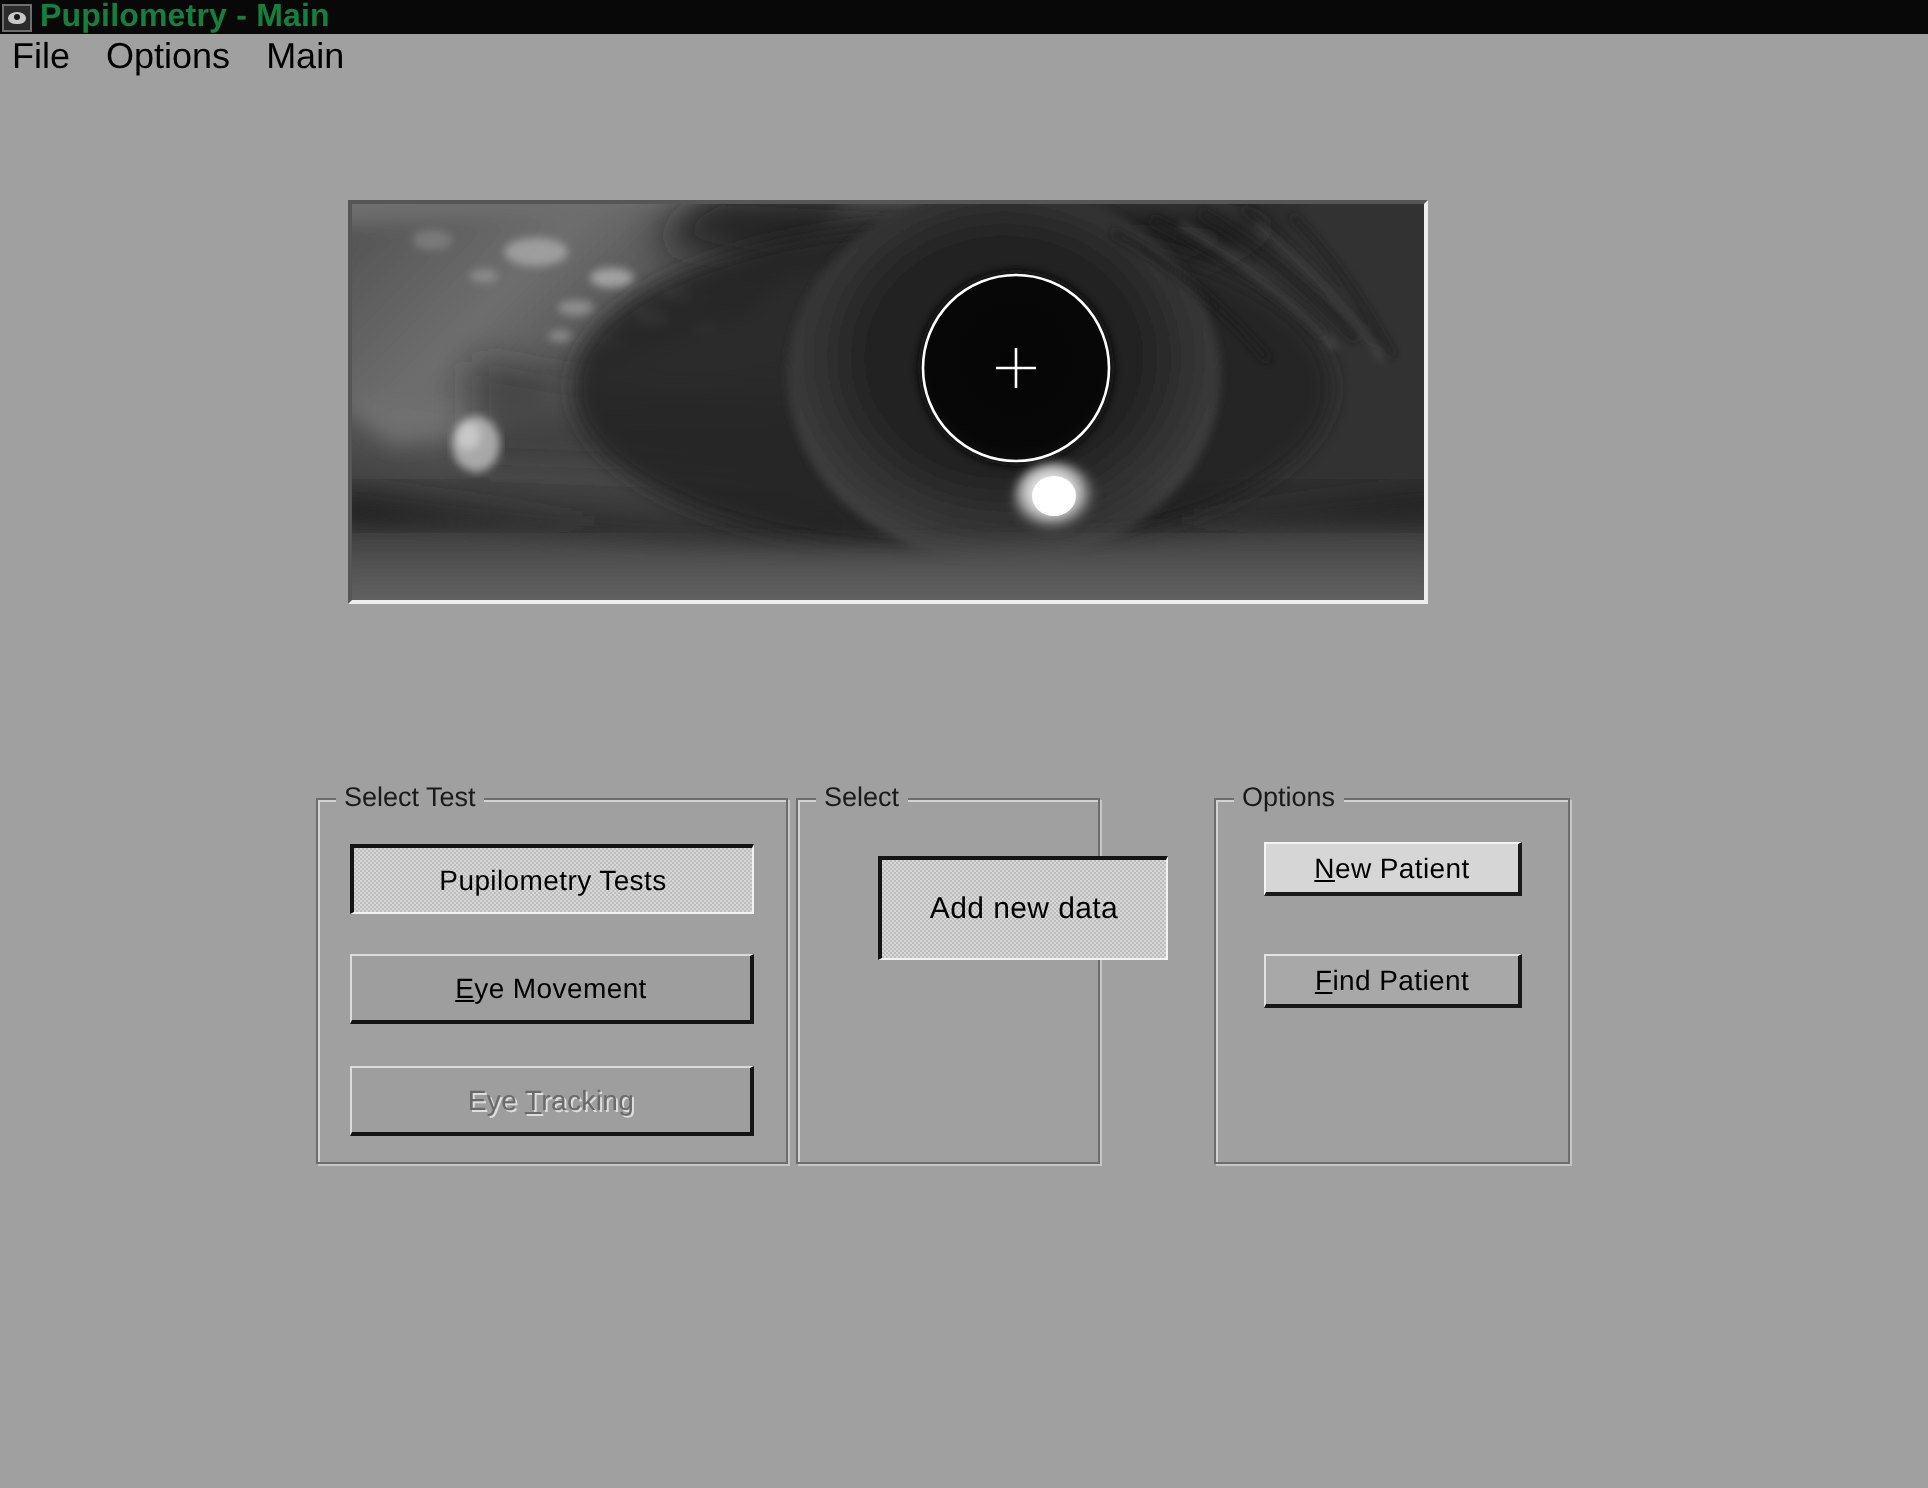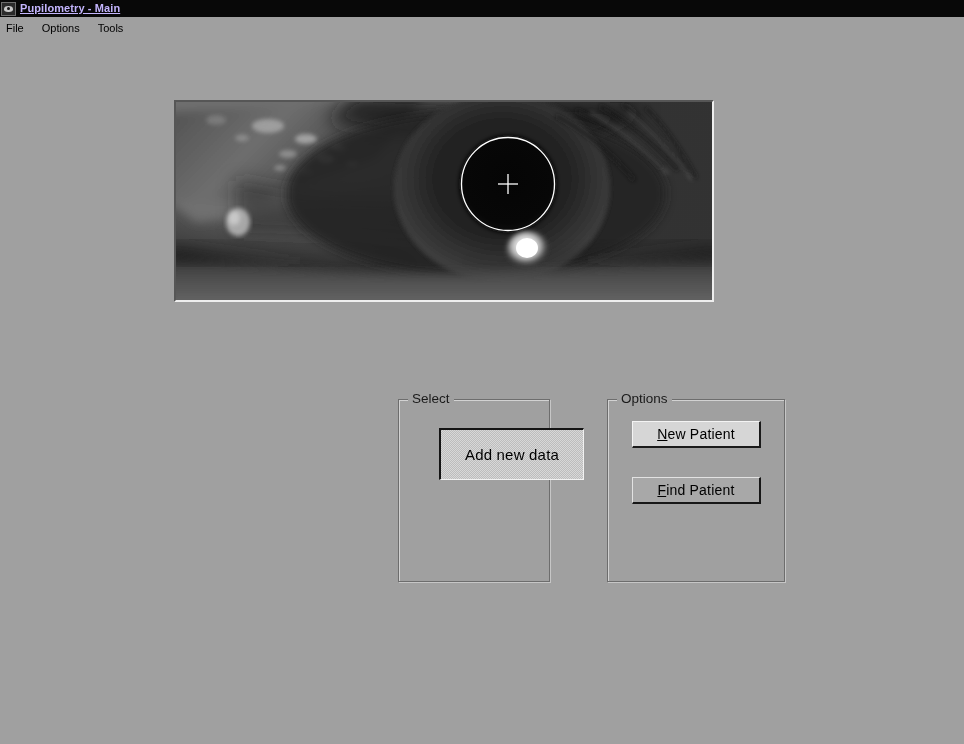--- a/index.html
+++ b/index.html
@@ -50,43 +50,42 @@
   }
   .titlebar-icon::after {
     content: "";
     position: absolute;
     left: 5px; top: 4px;
     width: 3px; height: 3px;
     background: #161616;
     border-radius: 50%;
   }
   .titlebar-text {
-    color: #c4b5fd;
-    font-size: 11px;
+    color: #15803d;
+    font-size: 16px;
     font-weight: bold;
     letter-spacing: 0.1px;
     font-family: "Liberation Sans", sans-serif;
     line-height: 17px;
-    text-decoration: underline;
   }
 
   
   .menubar {
     position: absolute;
     left: 0; top: 17px;
     width: 964px;
     height: 22px;
     background: #a0a0a0;
     display: flex;
     align-items: center;
     padding-left: 6px;
     box-sizing: border-box;
   }
   .menu-item {
-    font-size: 11px;
+    font-size: 18px;
     color: #000000;
     padding: 2px 8px 2px 0;
     margin-right: 10px;
     cursor: default;
     font-family: "Liberation Sans", sans-serif;
   }
 
   
   .image-frame {
     position: absolute;
@@ -212,21 +211,21 @@
 <div id="app">
 
   <div class="titlebar">
     <div class="titlebar-icon"></div>
     <div class="titlebar-text">Pupilometry - Main</div>
   </div>
 
   <div class="menubar">
     <div class="menu-item">File</div>
     <div class="menu-item">Options</div>
-    <div class="menu-item">Tools</div>
+    <div class="menu-item">Main</div>
   </div>
 
   <div class="image-frame">
     <svg class="eye-canvas" viewBox="0 0 536 198" preserveAspectRatio="none">
       <defs>
         <radialGradient id="scleraGlow" cx="22%" cy="30%" r="55%">
           <stop offset="0%" stop-color="#8a8a8a"></stop>
           <stop offset="55%" stop-color="#5c5c5c"></stop>
           <stop offset="100%" stop-color="#2e2e2e"></stop>
         </radialGradient>
@@ -341,20 +340,36 @@
 
       <circle cx="332" cy="82" r="46.5" fill="none" stroke="#ffffff" stroke-width="1.3"></circle>
 
       <g stroke="#ffffff" stroke-width="1.3">
         <line x1="322" y1="82" x2="342" y2="82"></line>
         <line x1="332" y1="72" x2="332" y2="92"></line>
       </g>
     </svg>
   </div>
 
+  <div class="groupbox" style="left:158px; top:390px; width:236px; height:192px;">
+    <div class="gb-border"></div>
+    <div class="gb-label">Select Test</div>
+
+    <div class="btn btn-dither" style="left:17px; top:32px; width:202px; height:35px;">
+      <span>Pupilometry Tests</span>
+    </div>
+
+    <div class="btn btn-raised" style="left:17px; top:87px; width:202px; height:35px;">
+      <span><span class="accel">E</span>ye Movement</span>
+    </div>
+
+    <div class="btn btn-raised btn-disabled" style="left:17px; top:143px; width:202px; height:35px;">
+      <span>Eye <span class="accel">T</span>racking</span>
+    </div>
+  </div>
 
   <div class="groupbox" style="left:398px; top:390px; width:152px; height:192px;">
     <div class="gb-border"></div>
     <div class="gb-label">Select</div>
 
     <div class="btn btn-dither" style="left:21px; top:38px; width:145px; height:52px; font-size:15px;margin-left:20px;">
       <span>Add new data</span>
     </div>
 
   </div>

